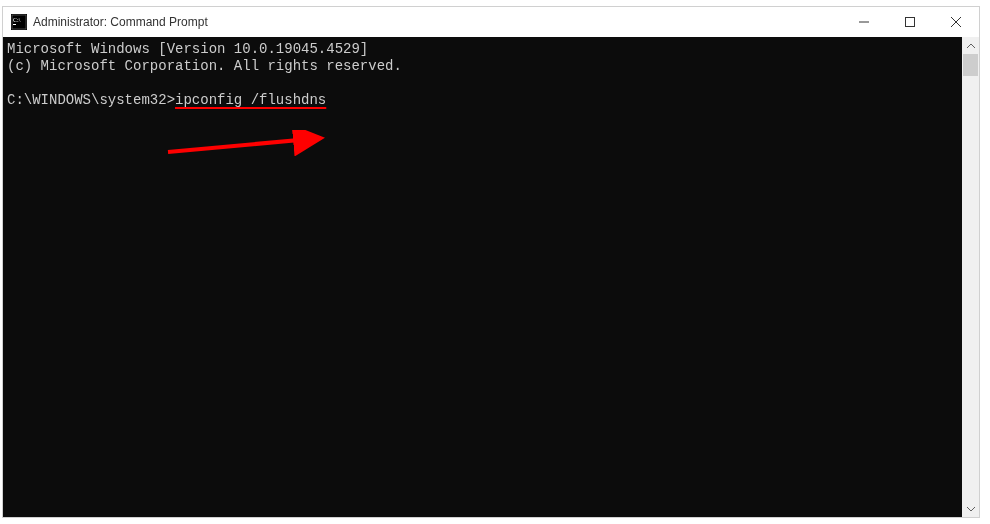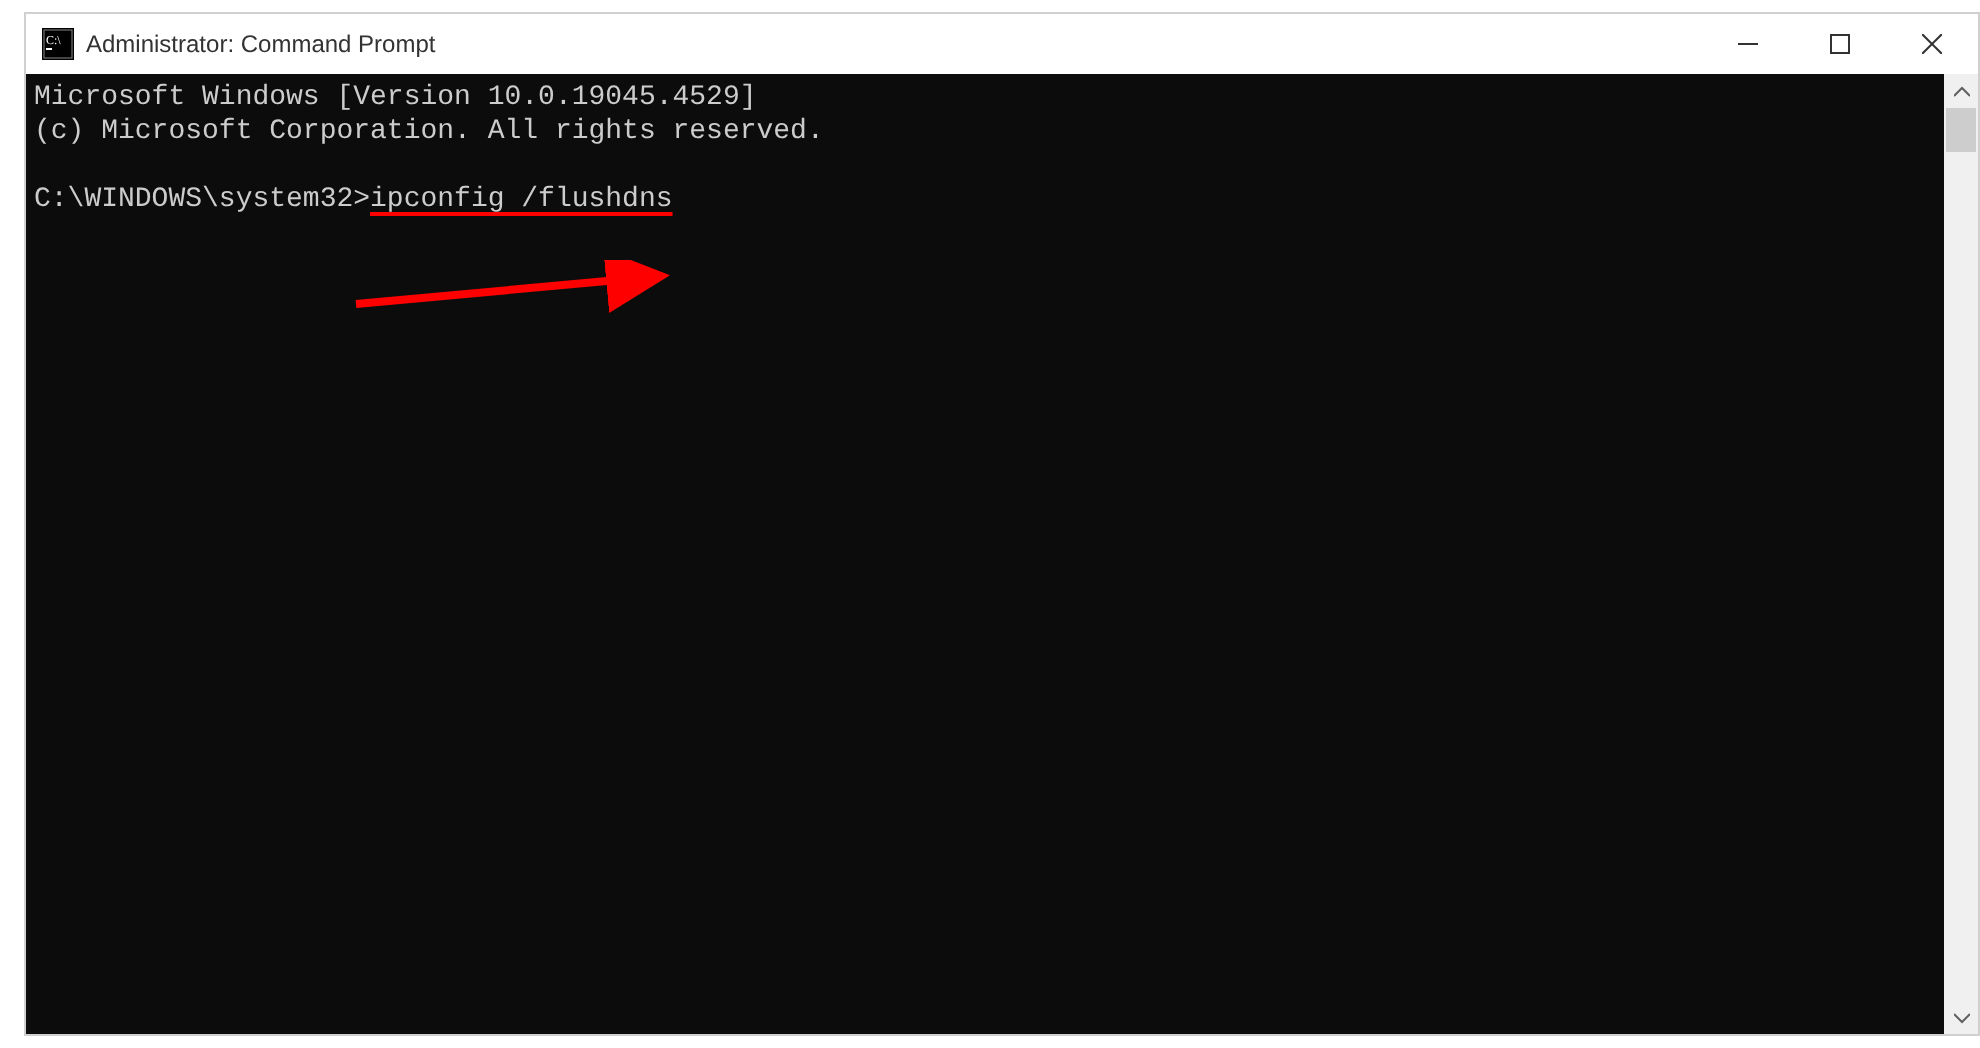--- a/index.html
+++ b/index.html
@@ -9,21 +9,21 @@
     }
     body {
       font-family: "Segoe UI", Tahoma, sans-serif;
       background: #fff;
       width: 990px;
       height: 524px;
       position: relative;
     }
     .window {
       position: absolute;
-      left: 12px;
+      left: 2px;
       top: 6px;
       width: 978px;
       height: 512px;
       border: 1px solid #d0d0d0;
       background: #fff;
       display: flex;
       flex-direction: column;
     }
     .titlebar {
       height: 30px;

